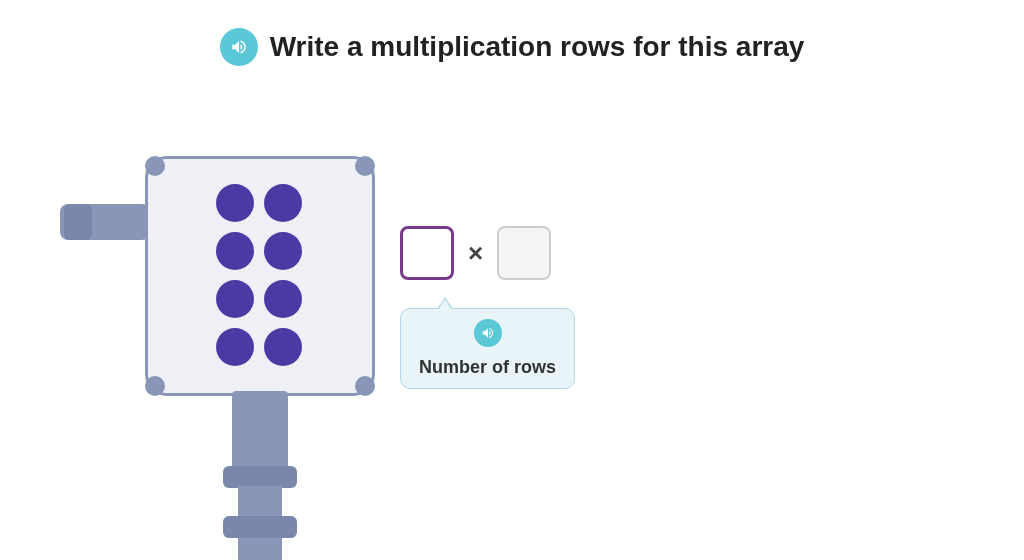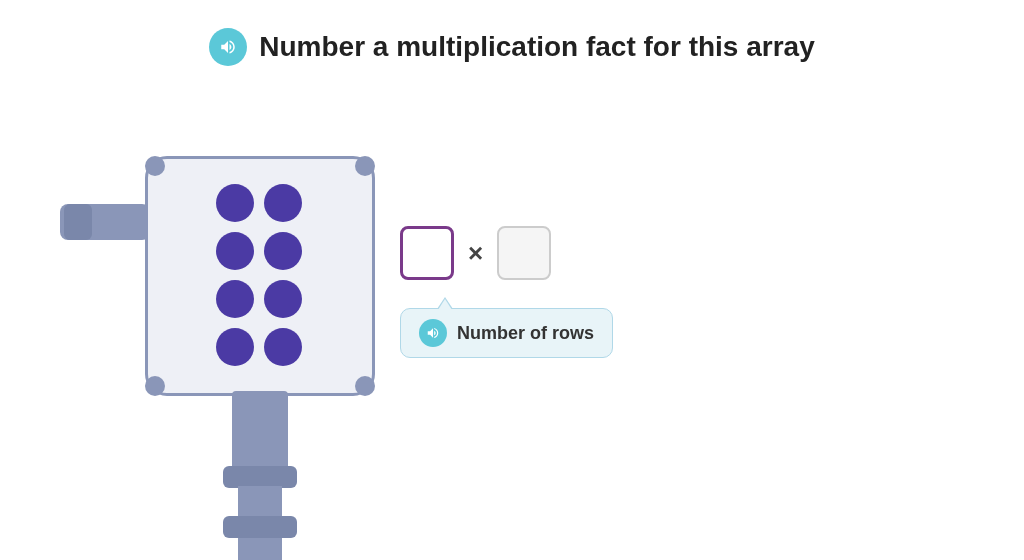--- a/index.html
+++ b/index.html
@@ -204,20 +204,21 @@
     .callout {
       position: relative;
       display: flex;
       align-items: center;
       gap: 10px;
       background: #e8f4f8;
       border: 1px solid #b0d8e8;
       border-radius: 10px;
       padding: 10px 18px;
       margin-top: 8px;
+      flex-direction: column;
     }
 
     .callout::before {
       content: '';
       position: absolute;
       top: -12px;
       left: 36px;
       border-width: 0 8px 12px 8px;
       border-style: solid;
       border-color: transparent transparent #b0d8e8 transparent;
@@ -265,21 +266,21 @@
   </style>
 </head>
 <body>
 
 <div class="header">
   <div class="speaker-icon-header">
     <svg class="speaker-svg" viewBox="0 0 24 24">
       <path d="M3 9v6h4l5 5V4L7 9H3zm13.5 3c0-1.77-1.02-3.29-2.5-4.03v8.05c1.48-.73 2.5-2.25 2.5-4.02zM14 3.23v2.06c2.89.86 5 3.54 5 6.71s-2.11 5.85-5 6.71v2.06c4.01-.91 7-4.49 7-8.77s-2.99-7.86-7-8.77z"></path>
     </svg>
   </div>
-  <h1 class="header-title">Number a multiplication fact for this array</h1>
+  <h1 class="header-title">Write a multiplication rows for this array</h1>
 </div>
 
 <div class="main">
 
   <div class="device-wrapper">
 
     <div class="arm-left"></div>
     <div class="arm-left-grip"></div>
 
     <div class="panel">

